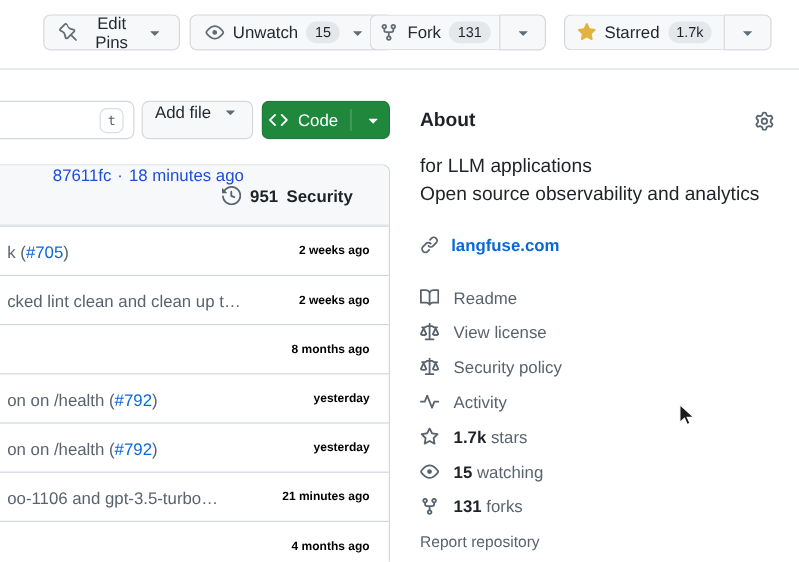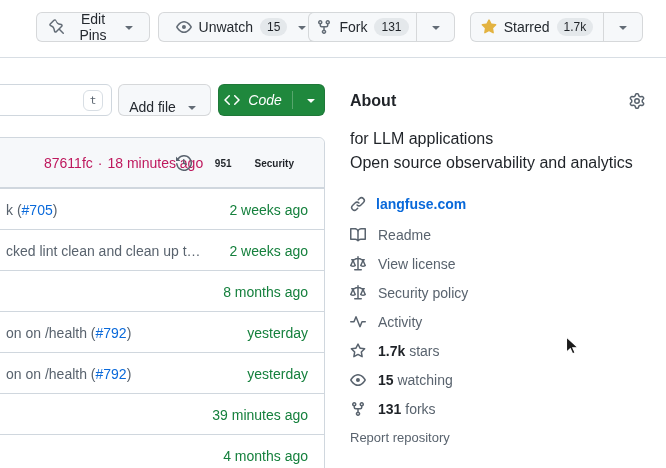--- a/index.html
+++ b/index.html
@@ -13,21 +13,21 @@
     color: #1f2328;
   }
   svg { display: block; flex: none; }
 
   
   .top-bar { position: absolute; top: 0; left: 0; width: 666px; height: 57px; background: #fff; }
   .top-divider { position: absolute; top: 57px; left: 0; width: 666px; height: 1px; background: #d8dee4; }
 
   .gh-btn {
     position: absolute; top: 12px; height: 30px;
-    display: flex; align-items: center; justify-content: center; gap: 7px;
+    display: flex; align-items: center; gap: 7px;
     background: #f6f8fa; border: 1px solid rgba(31,35,40,0.15); border-radius: 6px;
     font-size: 14px; font-weight: 500; color: #24292f; cursor: pointer;
     padding: 0 12px;
   }
   .split { position: absolute; top: 12px; height: 30px; display: flex; }
   .split .seg-main, .split .seg-caret {
     display: flex; align-items: center; justify-content: center; gap: 7px;
     background: #f6f8fa; border: 1px solid rgba(31,35,40,0.15);
     font-size: 14px; font-weight: 500; color: #24292f; cursor: pointer;
   }
@@ -48,76 +48,76 @@
     background: #fff; border: 1px solid #d0d7de; border-radius: 6px;
   }
   .kbd-hint {
     position: absolute; right: 8px; top: 5px; width: 20px; height: 21px;
     border: 1px solid #d8dee4; border-radius: 6px;
     display: flex; align-items: center; justify-content: center;
     font-family: "DejaVu Sans Mono", monospace; font-size: 11px; color: #59636e; background: #fff;
   }
   .add-file-btn {
     position: absolute; left: 118px; top: 84px; width: 93px; height: 32px;
-    display: flex; align-items: flex-end; justify-content: center; gap: 8px;
+    display: flex; align-items: flex-start; justify-content: center; gap: 8px;
     background: #f6f8fa; border: 1px solid rgba(31,35,40,0.15); border-radius: 6px;
     font-size: 14px; font-weight: 500; color: #24292f; cursor: pointer;
   }
   .code-btn {
     position: absolute; left: 218px; top: 84px; width: 107px; height: 32px;
     display: flex; align-items: center; justify-content: center; gap: 8px;
     background: #1f883d; border: 1px solid rgba(31,35,40,0.15); border-radius: 6px;
-    color: #ffffff; font-size: 14px; font-weight: 500; cursor: pointer; font-style: italic;
+    color: #ffffff; font-size: 14px; font-weight: 500; cursor: pointer;
   }
   .code-btn .vdiv { width: 1px; height: 18px; background: rgba(255,255,255,0.25); margin: 0 2px; }
 
   
   .file-table {
     position: absolute; left: -30px; top: 137px; width: 355px; height: 360px;
     background: #fff; border: 1px solid #d0d7de; border-radius: 6px;
   }
   .table-head {
     position: relative; height: 50px; background: #f6f8fa;
     border-bottom: 1px solid #d0d7de; border-radius: 6px 6px 0 0;
   }
   .commit-meta {
     position: absolute; left: 73px; top: 0; height: 50px;
-    display: flex; align-items: center; gap: 5px; color: #be185d; font-size: 14px;
+    display: flex; gap: 5px; color: #1d4ed8; font-size: 14px;
   }
   .commits-link {
     position: absolute; right: 30px; top: 0; height: 50px;
-    display: flex; align-items: center; gap: 23px;
-    color: #1f2328; font-weight: 600; font-size: 10px; cursor: pointer;
+    display: flex; align-items: center; gap: 7px;
+    color: #1f2328; font-weight: 600; font-size: 14px; cursor: pointer;
   }
   .commits-link .hist { color: #59636e; }
   .trow { position: relative; height: 41px; border-top: 1px solid #d0d7de; }
   .trow:first-of-type { border-top: none; }
   .trow .msg {
     position: absolute; left: 35px; top: 0; height: 41px; max-width: 230px;
     display: flex; align-items: center; white-space: nowrap; overflow: hidden;
     font-size: 14px; color: #59636e;
   }
   .trow .msg a { color: #0969da; text-decoration: none; }
   .trow .age {
     position: absolute; right: 16px; top: 0; height: 41px;
-    display: flex; align-items: center; font-size: 14px; color: #15803d;
+    display: flex; align-items: center; font-size: 10px; color: #000000; font-weight: bold;
   }
 
   
   .about { position: absolute; left: 350px; top: 88px; width: 295px; }
   .about-title-row { display: flex; align-items: center; justify-content: space-between; height: 25px; }
   .about-title { font-size: 16px; font-weight: 600; color: #1f2328; }
   .gear { color: #59636e; cursor: pointer; }
   .about-desc { margin-top: 14px; font-size: 16px; line-height: 24px; color: #1f2328; }
   .website-row { margin-top: 18px; height: 22px; display: flex; align-items: center; gap: 10px; }
   .website-row .lnk-icon { color: #59636e; }
   .website-link { font-size: 14px; font-weight: 600; color: #0969da; text-decoration: none; cursor: pointer; }
   .about-list { margin-top: 12px; }
   .about-item {
-    height: 29px; display: flex; align-items: flex-start; gap: 12px;
+    height: 29px; display: flex; align-items: flex-end; gap: 12px;
     font-size: 14px; color: #59636e; cursor: pointer;
   }
   .about-item .cnt { font-weight: 600; color: #1f2328; }
   .about-item.report { font-size: 13px; gap: 0; }
 
   .cursor { position: absolute; left: 565px; top: 336px; pointer-events: none; }
 </style>
 </head>
 <body>
 
@@ -272,21 +272,26 @@
   </div>
   <div class="trow">
     <span class="msg">
         <span>on on /health (</span>
         <a>#792</a>
         <span>)</span>
       </span>
     <span class="age">yesterday</span>
   </div>
   <div class="trow">
-    <span class="age">39 minutes ago</span>
+    <span class="msg">
+        <span>oo-1106 and gpt-3.5-turbo…</span>
+        <a></a>
+        <span></span>
+      </span>
+    <span class="age">21 minutes ago</span>
   </div>
   <div class="trow">
     <span class="msg">
         <span></span>
         <a></a>
         <span></span>
       </span>
     <span class="age">4 months ago</span>
   </div>
 </div>

